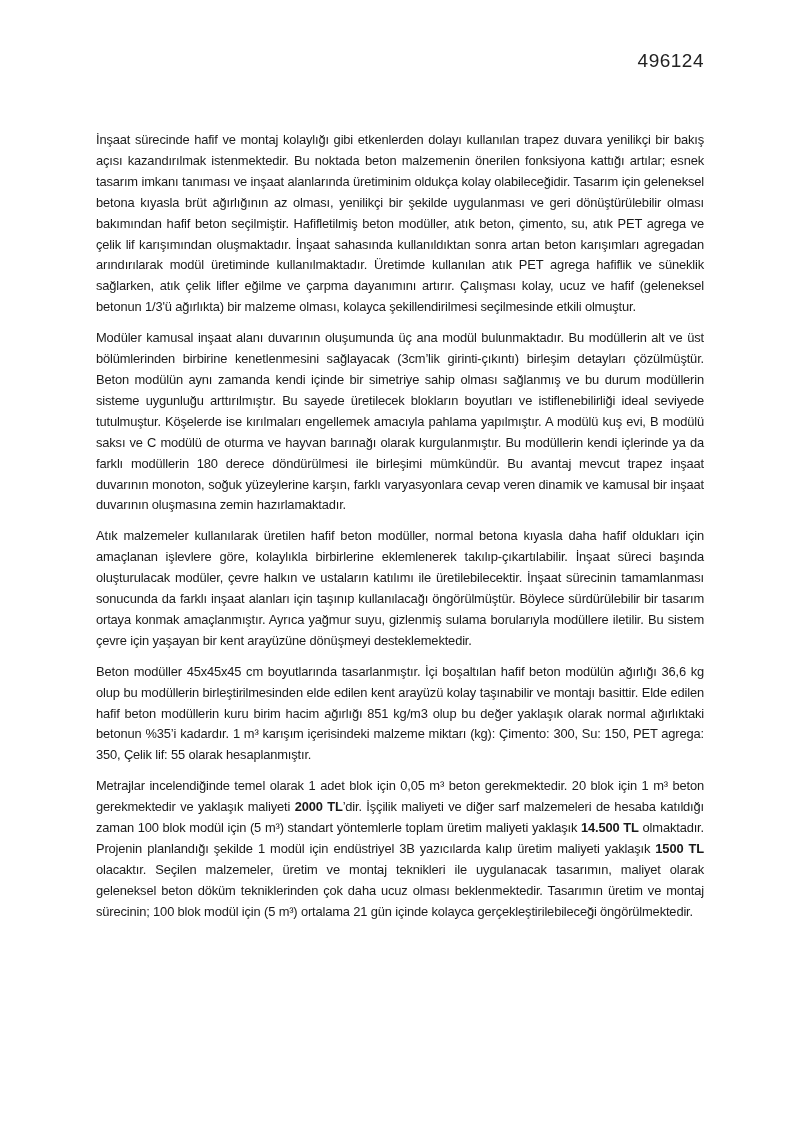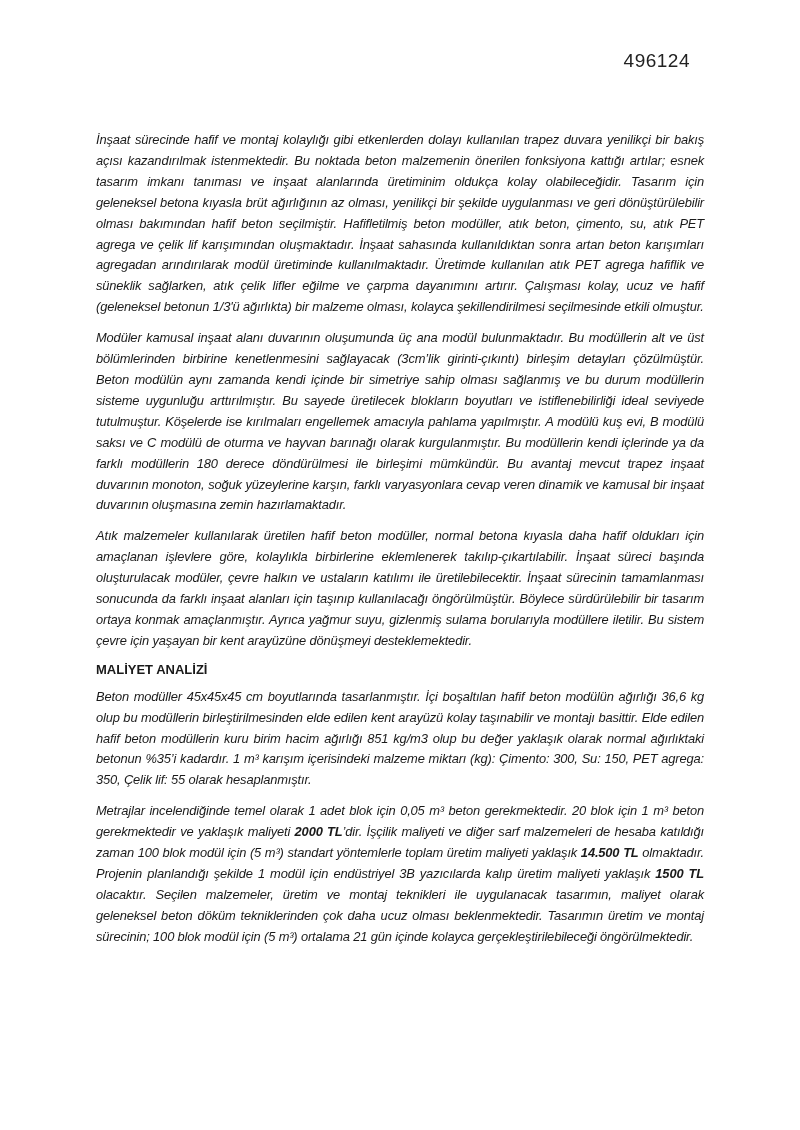--- a/index.html
+++ b/index.html
@@ -1,33 +1,32 @@
 <!DOCTYPE html>
 <html><head>
   <meta charset="utf-8">
   <style>
     html, body { margin: 0; padding: 0; background: #ffffff; }
     body { width: 800px; height: 1130px; position: relative; overflow: hidden;
       font-family: "Liberation Sans", "DejaVu Sans", sans-serif; color: #1a1a1a; }
-    .page-number { position: absolute; top: 50px; right: 110px; font-size: 19px; color: #222; letter-spacing: 0.5px; }
+    .page-number { position: absolute; top: 50px; right: 96px; font-size: 19px; color: #222; letter-spacing: 0.5px; }
     .content { position: absolute; left: 96px; top: 130px; width: 608px; }
     h1.title { font-size: 12.6px; font-weight: bold; margin: 0 0 12px 0; letter-spacing: -0.1px; }
     h2.section { font-size: 13px; font-weight: bold; margin: 2px 0 10px 0; }
-    p { font-size: 12.9px; line-height: 20.9px; text-align: justify; margin: 0 0 10px 0; letter-spacing: -0.15px; font-style: italic; }
+    p { font-size: 12.9px; line-height: 20.9px; text-align: justify; margin: 0 0 10px 0; letter-spacing: -0.15px; }
     p b { font-weight: bold; margin-top: 13px; }
   </style>
 </head>
 <body>
 
 <div class="page-number">496124</div>
 
 <div class="content">
 
   <p>İnşaat sürecinde hafif ve montaj kolaylığı gibi etkenlerden dolayı kullanılan trapez duvara yenilikçi bir bakış açısı kazandırılmak istenmektedir. Bu noktada beton malzemenin önerilen fonksiyona kattığı artılar; esnek tasarım imkanı tanıması ve inşaat alanlarında üretiminim oldukça kolay olabileceğidir. Tasarım için geleneksel betona kıyasla brüt ağırlığının az olması, yenilikçi bir şekilde uygulanması ve geri dönüştürülebilir olması bakımından hafif beton seçilmiştir. Hafifletilmiş beton modüller, atık beton, çimento, su, atık PET agrega ve çelik lif karışımından oluşmaktadır. İnşaat sahasında kullanıldıktan sonra artan beton karışımları agregadan arındırılarak modül üretiminde kullanılmaktadır. Üretimde kullanılan atık PET agrega hafiflik ve süneklik sağlarken, atık çelik lifler eğilme ve çarpma dayanımını artırır. Çalışması kolay, ucuz ve hafif (geleneksel betonun 1/3'ü ağırlıkta) bir malzeme olması, kolayca şekillendirilmesi seçilmesinde etkili olmuştur.</p>
   <p>Modüler kamusal inşaat alanı duvarının oluşumunda üç ana modül bulunmaktadır. Bu modüllerin alt ve üst bölümlerinden birbirine kenetlenmesini sağlayacak (3cm’lik girinti-çıkıntı) birleşim detayları çözülmüştür. Beton modülün aynı zamanda kendi içinde bir simetriye sahip olması sağlanmış ve bu durum modüllerin sisteme uygunluğu arttırılmıştır. Bu sayede üretilecek blokların boyutları ve istiflenebilirliği ideal seviyede tutulmuştur. Köşelerde ise kırılmaları engellemek amacıyla pahlama yapılmıştır. A modülü kuş evi, B modülü saksı ve C modülü de oturma ve hayvan barınağı olarak kurgulanmıştır. Bu modüllerin kendi içlerinde ya da farklı modüllerin 180 derece döndürülmesi ile birleşimi mümkündür. Bu avantaj mevcut trapez inşaat duvarının monoton, soğuk yüzeylerine karşın, farklı varyasyonlara cevap veren dinamik ve kamusal bir inşaat duvarının oluşmasına zemin hazırlamaktadır.</p>
   <p>Atık malzemeler kullanılarak üretilen hafif beton modüller, normal betona kıyasla daha hafif oldukları için amaçlanan işlevlere göre, kolaylıkla birbirlerine eklemlenerek takılıp-çıkartılabilir. İnşaat süreci başında oluşturulacak modüler, çevre halkın ve ustaların katılımı ile üretilebilecektir. İnşaat sürecinin tamamlanması sonucunda da farklı inşaat alanları için taşınıp kullanılacağı öngörülmüştür. Böylece sürdürülebilir bir tasarım ortaya konmak amaçlanmıştır. Ayrıca yağmur suyu, gizlenmiş sulama borularıyla modüllere iletilir. Bu sistem çevre için yaşayan bir kent arayüzüne dönüşmeyi desteklemektedir.</p>
 
-  <h2 class="section">MALİYET ANALİZİ</h2>
 
   <p>Beton modüller 45x45x45 cm boyutlarında tasarlanmıştır. İçi boşaltılan hafif beton modülün ağırlığı 36,6 kg olup bu modüllerin birleştirilmesinden elde edilen kent arayüzü kolay taşınabilir ve montajı basittir. Elde edilen hafif beton modüllerin kuru birim hacim ağırlığı 851 kg/m3 olup bu değer yaklaşık olarak normal ağırlıktaki betonun %35’i kadardır. 1 m³ karışım içerisindeki malzeme miktarı (kg): Çimento: 300, Su: 150, PET agrega: 350, Çelik lif: 55 olarak hesaplanmıştır.</p>
 
   <p><span>Metrajlar incelendiğinde temel olarak 1 adet blok için 0,05 m³ beton gerekmektedir. 20 blok için 1 m³ beton gerekmektedir ve yaklaşık maliyeti </span><b>2000 TL</b><span>’dir. İşçilik maliyeti ve diğer sarf malzemeleri de hesaba katıldığı zaman 100 blok modül için (5 m³) standart yöntemlerle toplam üretim maliyeti yaklaşık </span><b>14.500 TL</b><span> olmaktadır. Projenin planlandığı şekilde 1 modül için endüstriyel 3B yazıcılarda kalıp üretim maliyeti yaklaşık </span><b>1500 TL</b><span> olacaktır. Seçilen malzemeler, üretim ve montaj teknikleri ile uygulanacak tasarımın, maliyet olarak geleneksel beton döküm tekniklerinden çok daha ucuz olması beklenmektedir. Tasarımın üretim ve montaj sürecinin; 100 blok modül için (5 m³) ortalama 21 gün içinde kolayca gerçekleştirilebileceği öngörülmektedir.</span></p>
 </div>
 
 </body></html>

